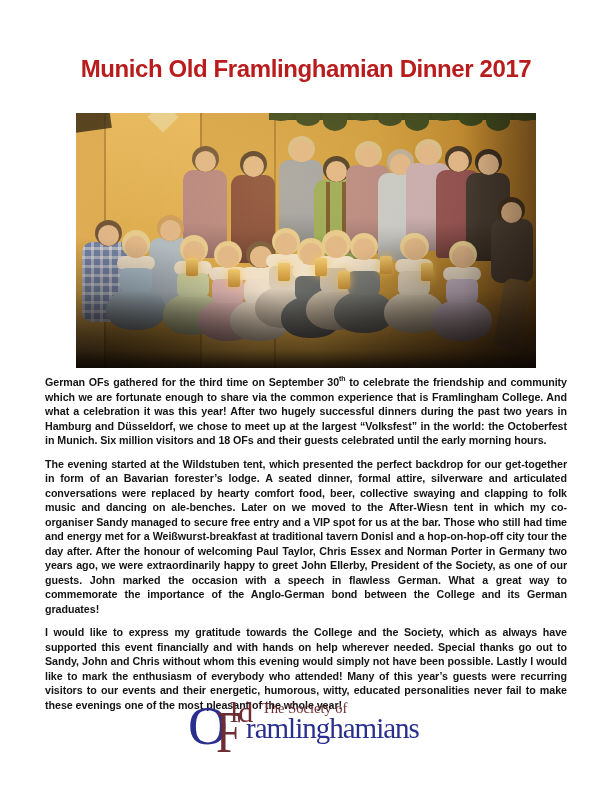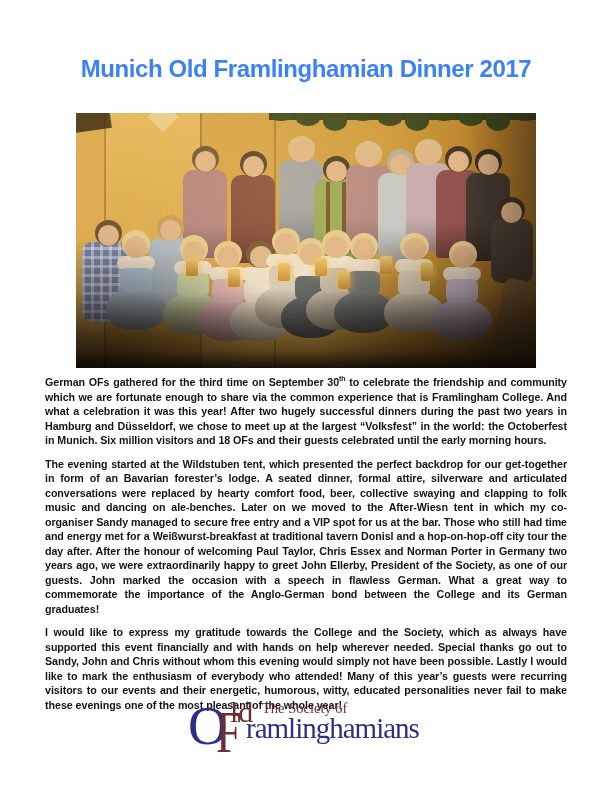--- a/index.html
+++ b/index.html
@@ -1,20 +1,20 @@
 <!DOCTYPE html>
 <html><head>
 <meta charset="utf-8">
 <style>
   html,body{margin:0;padding:0;background:#ffffff;}
   .page{position:relative;width:612px;height:792px;background:#ffffff;overflow:hidden;
         font-family:"Liberation Sans",sans-serif;color:#111;}
 
   .title{position:absolute;top:55px;left:0;right:0;text-align:center;
-         font-size:24px;font-weight:700;letter-spacing:-0.4px;color:#3b82f6;}
+         font-size:24px;font-weight:700;letter-spacing:-0.4px;color:#b91c1c;}
   .subtitle{position:absolute;top:90px;left:0;right:0;text-align:center;
          font-size:11.5px;font-weight:700;color:#0b0b0b;}
 
   
   .photo{position:absolute;left:76px;top:113px;width:460px;height:255px;overflow:hidden;
          background:linear-gradient(98deg,#e2b259 0%,#d8a84c 28%,#d3a345 45%,#cf9e3e 62%,#b8842e 82%,#956722 100%);}
   .photo .plank{position:absolute;top:0;bottom:0;width:2px;background:rgba(110,62,12,.38);}
   .photo .plank-hi{position:absolute;top:0;bottom:0;left:6%;width:21%;
          background:linear-gradient(180deg,#eec368,#dcae4e 55%,#bd8d33);opacity:.8;}
   .photo .notch{position:absolute;left:16.5%;top:-7px;width:22px;height:22px;background:#ecd9a0;

